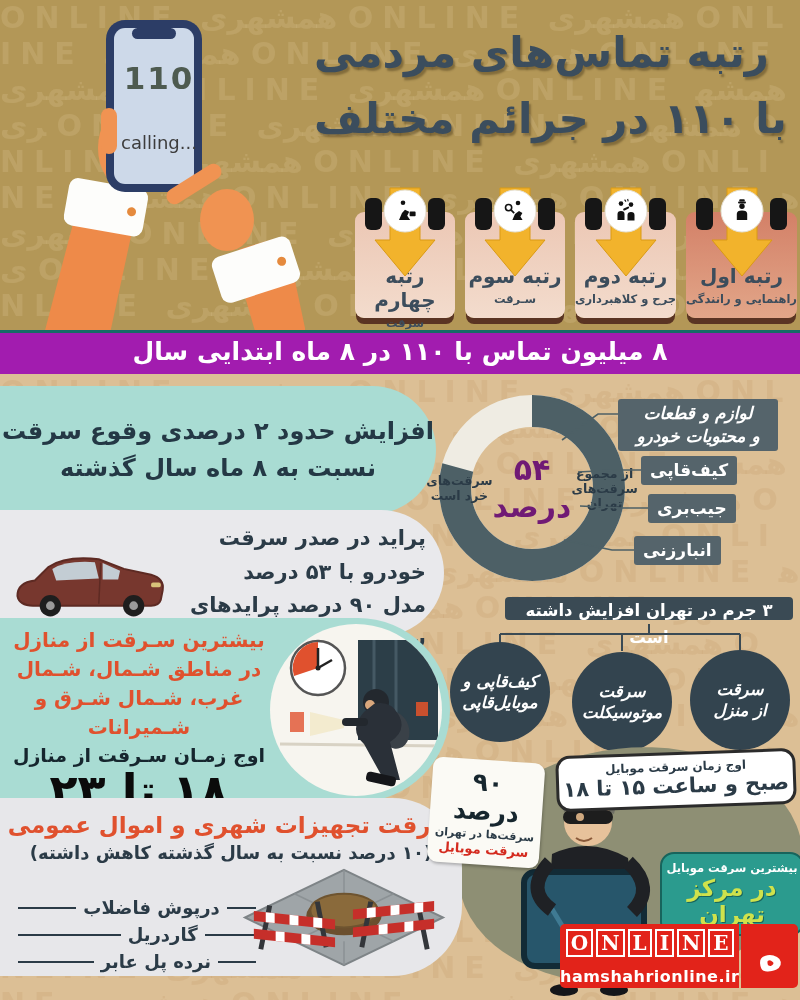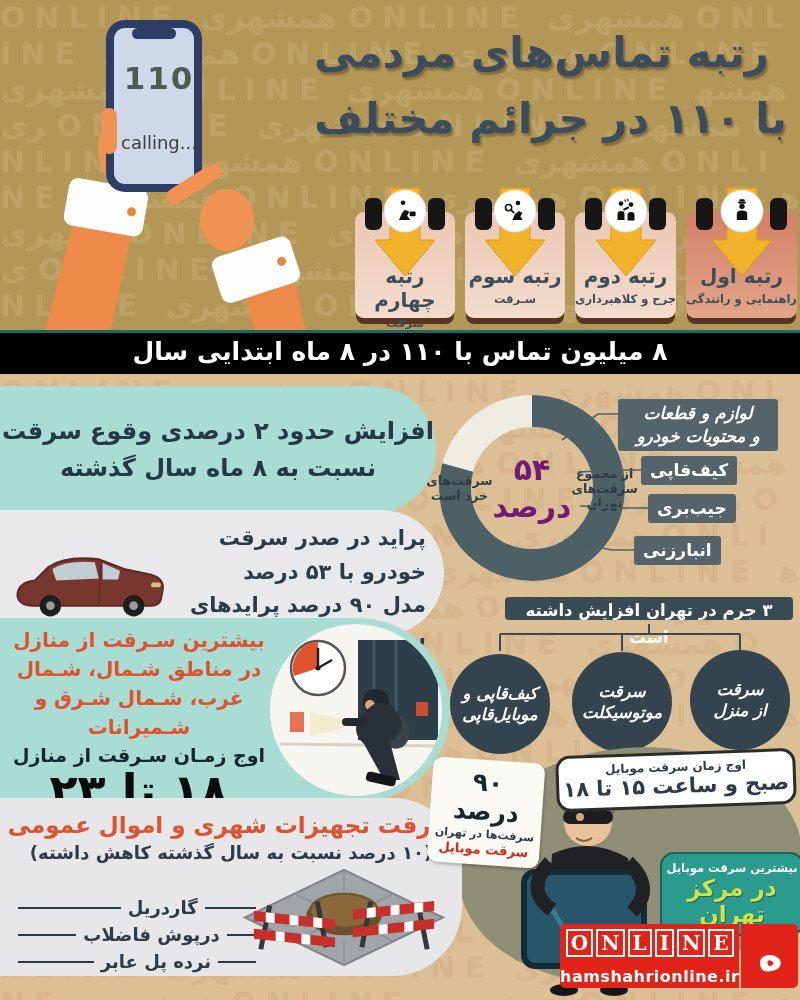--- a/index.html
+++ b/index.html
@@ -33,21 +33,21 @@
     box-shadow:0 7px 0 -1px #5a3423;}
   .rank-card.first{background:linear-gradient(180deg,#d38067,#e2a689);}
   .rank-card::before,.rank-card::after{content:"";position:absolute;z-index:-1;top:-14px;
     width:17px;height:32px;background:#161616;border-radius:6px;}
   .rank-card::before{left:10px;} .rank-card::after{right:10px;}
   .arrow{position:absolute;top:-28px;left:50%;transform:translateX(-50%);z-index:2;}
   .rank-title{font-size:20px;font-weight:bold;color:#3c4d5c;line-height:1.2;}
   .rank-sub{font-size:11.5px;font-weight:bold;color:#3c4d5c;white-space:nowrap;margin-top:4px;}
 
   
-  .banner{position:absolute;left:0;top:330px;width:800px;height:44px;background:#000000;
+  .banner{position:absolute;left:0;top:330px;width:800px;height:44px;background:#a21caf;
     color:#fff;font-size:25px;font-weight:bold;text-align:center;line-height:44px;
     box-shadow:inset 0 3px 0 #156b66;}
 
   
   .lower{position:absolute;left:0;top:374px;width:800px;height:626px;}
 
   .pill{position:absolute;left:0;box-sizing:border-box;}
   .pill-increase{top:12px;width:436px;height:128px;background:#a9dcd3;
     border-radius:0 64px 64px 0;display:flex;flex-direction:column;justify-content:center;
     text-align:center;font-size:24px;font-weight:bold;color:#243845;line-height:1.55;}
@@ -283,21 +283,21 @@
     </div>
 
     <div class="crimes-header rtl">۳ جرم در تهران افزایش داشته است</div>
     <svg class="connectors" style="left:450px;top:250px;" width="345" height="28" viewBox="0 0 345 28">
       <path d="M199,0 V10 M50,10 H290 M50,10 V27 M172,10 V27 M290,10 V27" fill="none" stroke="#3a4a54" stroke-width="2"></path>
     </svg>
     <div class="crime-circle preline rtl" style="left:690px;top:276px;">سرقت
 از منزل</div>
     <div class="crime-circle preline rtl" style="left:572px;top:278px;">سرقت
 موتوسیکلت</div>
-    <div class="crime-circle preline rtl" style="left:450px;top:280px;">کیف‌قاپی و
+    <div class="crime-circle preline rtl" style="left:450px;top:268px;">کیف‌قاپی و
 موبایل‌قاپی</div>
 
     <div class="pill pill-burglar">
       <div class="burglar-circle">
         <svg width="172" height="172" viewBox="0 0 172 172">
           <rect x="88" y="16" width="80" height="100" fill="#2c3e48"></rect>
           <line x1="104" y1="16" x2="104" y2="116" stroke="#455964" stroke-width="3"></line>
           <line x1="126" y1="16" x2="126" y2="116" stroke="#455964" stroke-width="3"></line>
           <rect x="146" y="78" width="12" height="14" fill="#c9502e"></rect>
           <line x1="10" y1="120" x2="172" y2="122" stroke="#d8d2c4" stroke-width="3"></line>
@@ -358,26 +358,26 @@
       <div class="bc-small">بیشترین سرقت موبایل</div>
       <div class="bc-big">در مرکز تهران</div>
     </div>
 
     <div class="pill box-public">
       <div class="pub-title rtl">سرقت تجهیزات شهری و اموال عمومی</div>
       <div class="pub-sub rtl">(۱۰ درصد نسبت به سال گذشته کاهش داشته)</div>
       <div class="pub-list">
         <div class="pub-item">
           <span class="ln ln-s"></span>
-          <span>گاردریل</span>
+          <span>درپوش فاضلاب</span>
           <span class="ln ln-l"></span>
         </div>
         <div class="pub-item">
           <span class="ln ln-s"></span>
-          <span>درپوش فاضلاب</span>
+          <span>گاردریل</span>
           <span class="ln ln-l"></span>
         </div>
         <div class="pub-item">
           <span class="ln ln-s"></span>
           <span>نرده پل عابر</span>
           <span class="ln ln-l"></span>
         </div>
       </div>
       <svg class="manhole-illus" width="208" height="104" viewBox="0 0 210 105">
         <polygon points="105,6 205,54 105,102 5,54" fill="#9fa5a8" stroke="#7e8487" stroke-width="2"></polygon>

